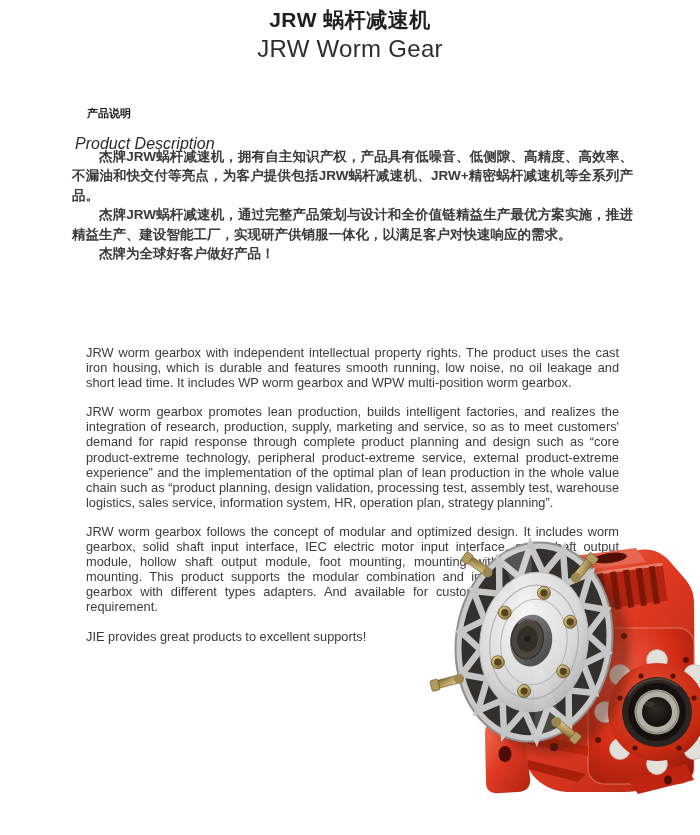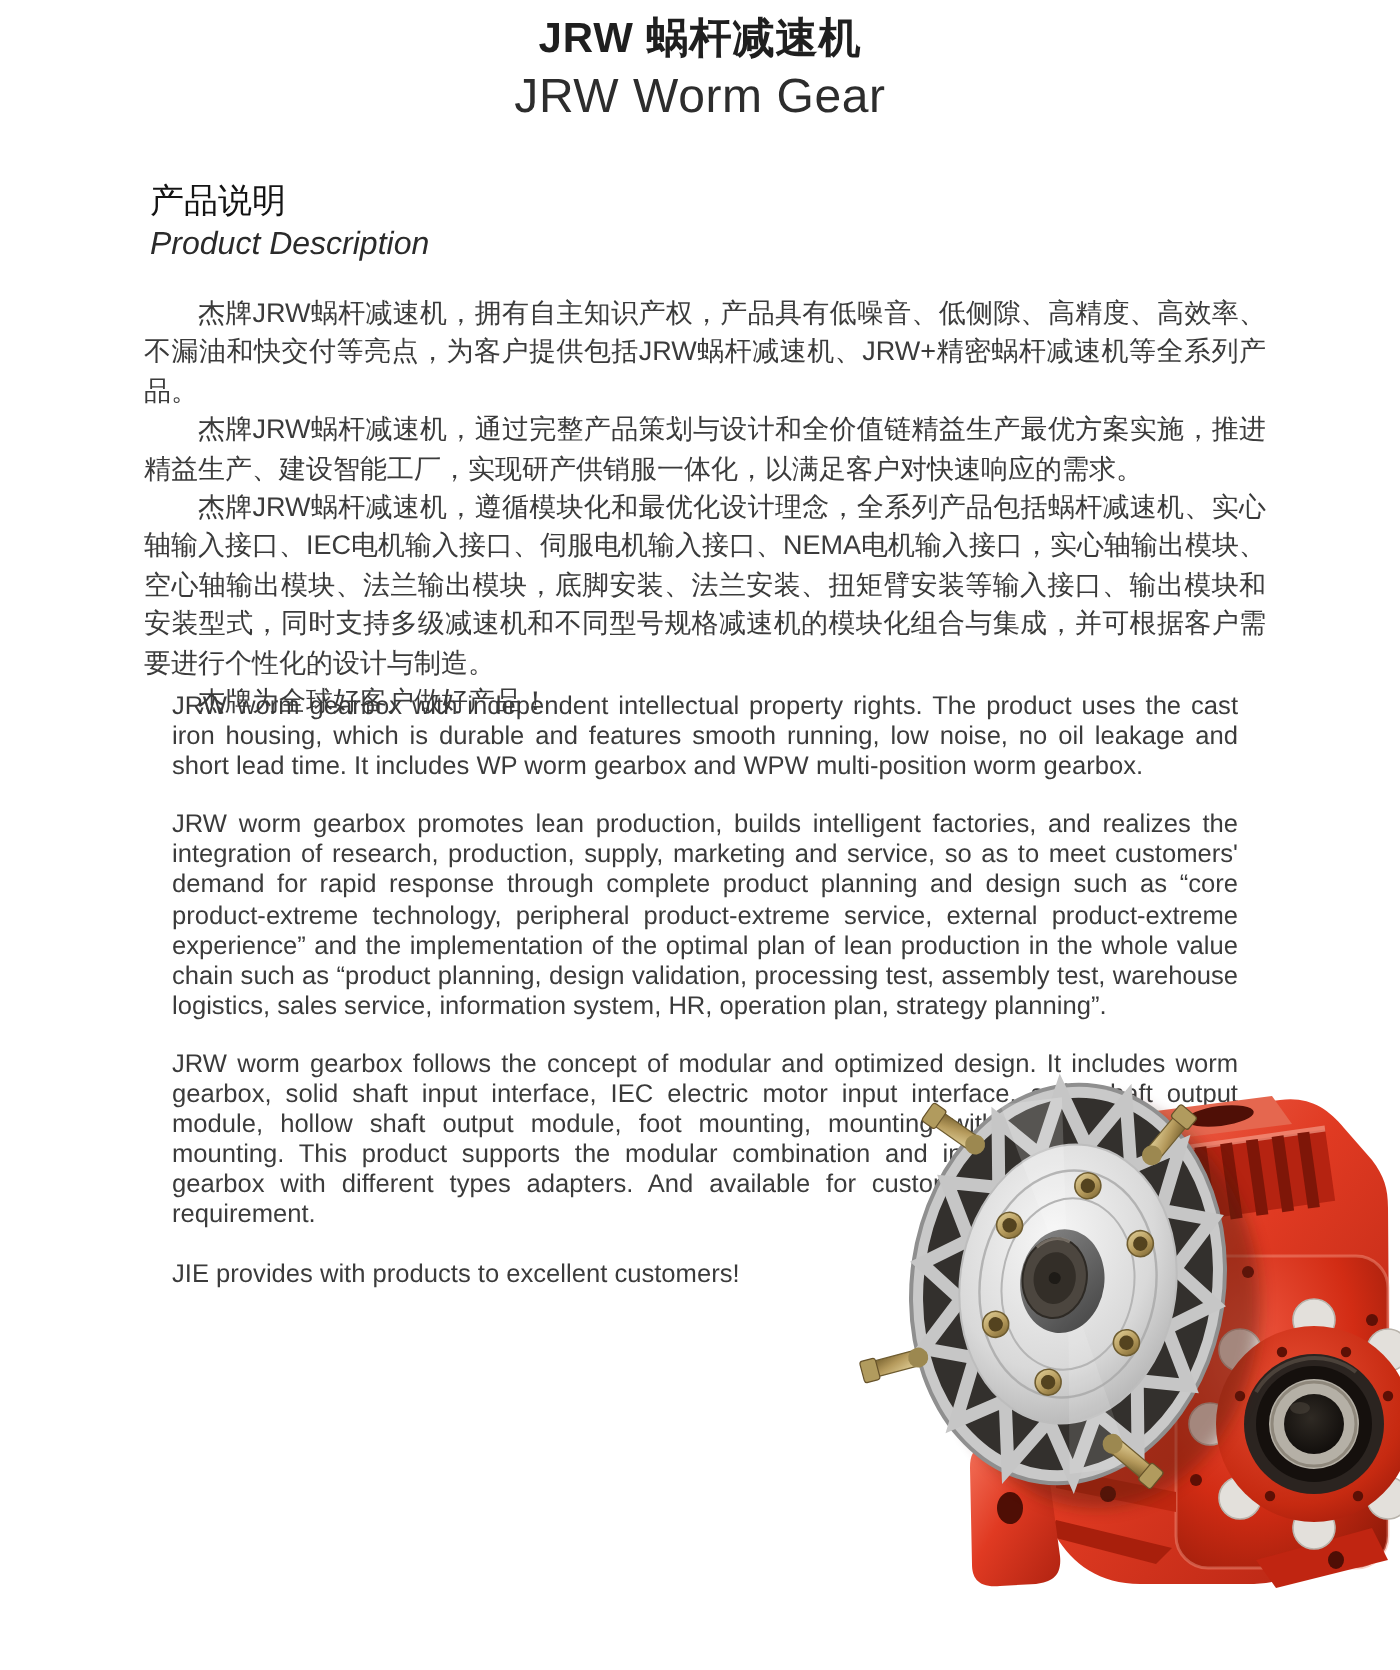--- a/index.html
+++ b/index.html
@@ -14,27 +14,27 @@
   .doc-header{position:absolute;top:7px;left:0;width:700px;text-align:center;}
   .doc-title{
     margin:0;font-size:21px;line-height:25px;font-weight:bold;
     color:#1f1f1f;letter-spacing:.5px;
   }
   .doc-subtitle{
     margin:5px 0 0 0;font-size:24px;line-height:23px;font-weight:500;
     color:#2d2d2d;letter-spacing:.3px;
   }
   .section-head{position:absolute;left:75px;top:92px;}
-  .section-title-zh{margin:0;font-size:17px;line-height:18px;font-weight:normal;color:#141414;}
+  .section-title-zh{margin:12px;font-size:11px;line-height:18px;font-weight:bold;color:#141414;}
   .section-title-en{margin:3px 0 0 0;font-size:16px;line-height:19px;color:#2b2b2b;font-style:italic;}
   .cn-block{
     position:absolute;left:72px;top:147px;width:561px;
     font-size:13.5px;line-height:19.4px;text-align:justify;color:#3b3b3b;
   }
-  .cn-block p{margin:0;text-indent:2em;}
+  .cn-block p{margin:0;text-indent:2em;font-weight:bold;}
   .en-block{
     position:absolute;left:72px;top:331px;width:561px;
     font-size:12.8px;line-height:15.1px;text-align:justify;color:#3b3b3b;
   }
   .en-block p{margin:14px;}
   .product-photo{position:absolute;left:428px;top:528px;width:272px;height:307px;}
   .product-photo svg{display:block;}
 </style>
 </head>
 <body>
@@ -47,29 +47,28 @@
   </div>
 
   <div class="section-head">
     <h3 class="section-title-zh">产品说明</h3>
     <div class="section-title-en">Product Description</div>
   </div>
 
   <div class="cn-block">
     <p>杰牌JRW蜗杆减速机，拥有自主知识产权，产品具有低噪音、低侧隙、高精度、高效率、不漏油和快交付等亮点，为客户提供包括JRW蜗杆减速机、JRW+精密蜗杆减速机等全系列产品。</p>
     <p>杰牌JRW蜗杆减速机，通过完整产品策划与设计和全价值链精益生产最优方案实施，推进精益生产、建设智能工厂，实现研产供销服一体化，以满足客户对快速响应的需求。</p>
-    <p>杰牌JRW蜗杆减速机，遵循模块化和最优化设计理念，全系列产品包括蜗杆减速机、实心轴输入接口、IEC电机输入接口、伺服电机输入接口、NEMA电机输入接口，实心轴输出模块、空心轴输出模块、法兰输出模块，底脚安装、法兰安装、扭矩臂安装等输入接口、输出模块和安装型式，同时支持多级减速机和不同型号规格减速机的模块化组合与集成，并可根据客户需要进行个性化的设计与制造。</p>
     <p>杰牌为全球好客户做好产品！</p>
   </div>
 
   <div class="en-block">
     <p>JRW worm gearbox with independent intellectual property rights. The product uses the cast iron housing, which is durable and features smooth running, low noise, no oil leakage and short lead time. It includes WP worm gearbox and WPW multi-position worm gearbox.</p>
     <p>JRW worm gearbox promotes lean production, builds intelligent factories, and realizes the integration of research, production, supply, marketing and service, so as to meet customers' demand for rapid response through complete product planning and design such as “core product-extreme technology, peripheral product-extreme service, external product-extreme experience” and the implementation of the optimal plan of lean production in the whole value chain such as “product planning, design validation, processing test, assembly test, warehouse logistics, sales service, information system, HR, operation plan, strategy planning”.</p>
     <p>JRW worm gearbox follows the concept of modular and optimized design. It includes worm gearbox, solid shaft input interface, IEC electric motor input interface, solid shaft output module, hollow shaft output module, foot mounting, mounting without foot and flange mounting. This product supports the modular combination and integration of multi-stage gearbox with different types adapters. And available for customized base on customer requirement.</p>
-    <p>JIE provides with products to excellent customers!</p>
+    <p>JIE provides great products to excellent supports!</p>
   </div>
 
   <div class="product-photo">
     <svg width="272" height="307" viewBox="0 0 272 307" xmlns="http://www.w3.org/2000/svg">
       <defs>
         <linearGradient id="redMain" x1="0" y1="0" x2="1" y2="1">
           <stop offset="0" stop-color="#f4735c"></stop>
             <stop offset="0.45" stop-color="#e03a22"></stop>
             <stop offset="1" stop-color="#b02311"></stop>
         </linearGradient>

